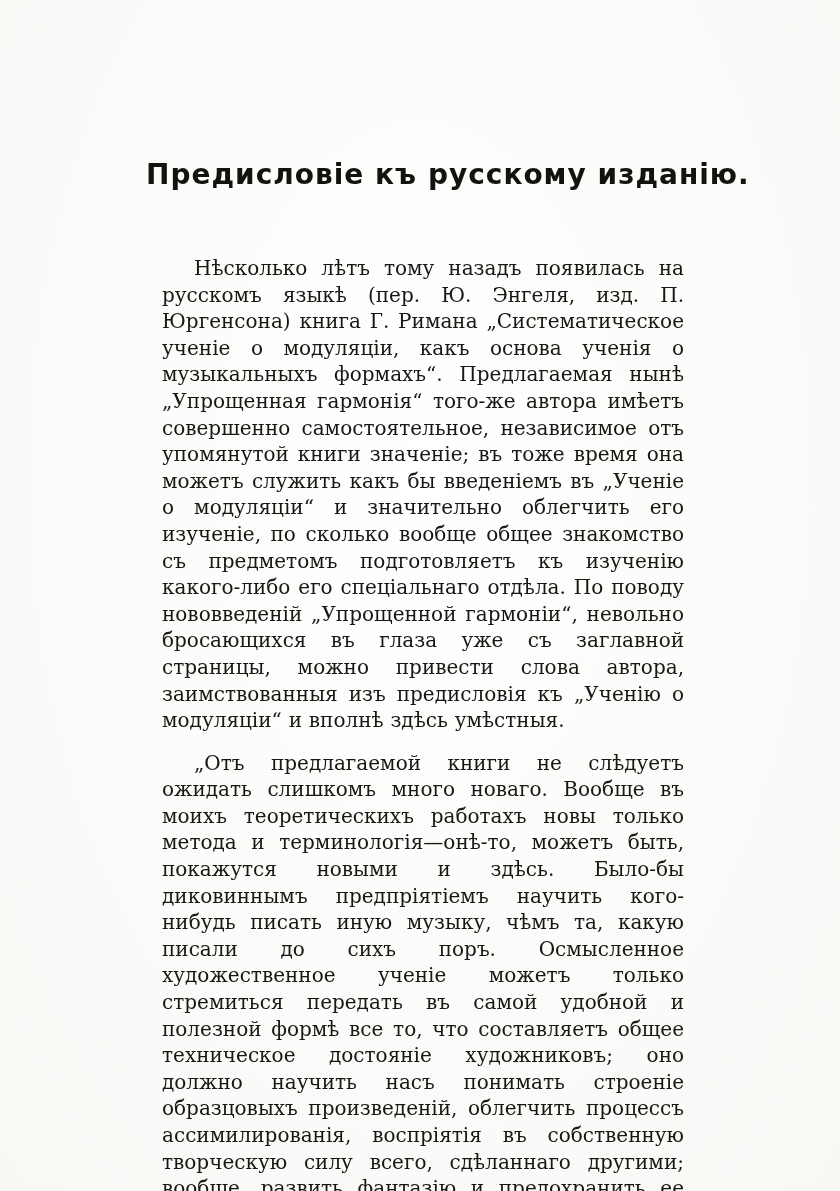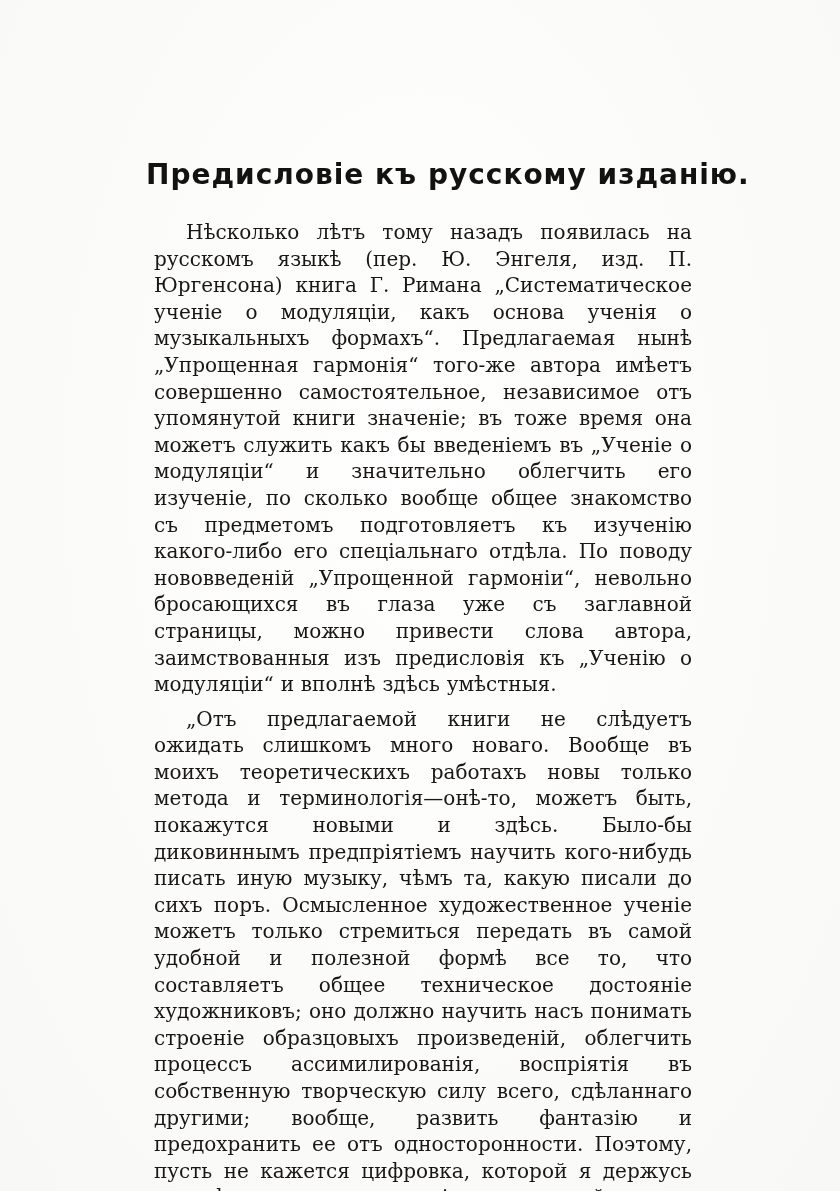--- a/index.html
+++ b/index.html
@@ -22,31 +22,31 @@
       radial-gradient(ellipse at 50% 40%, rgba(255,255,255,0.9) 0%, rgba(245,245,242,0.6) 100%),
       #fcfcfa;
     color: #171513;
   }
   .page-title {
     font-family: "DejaVu Sans", "Liberation Sans", sans-serif;
     font-weight: 700;
     font-size: 28px;
     letter-spacing: 1px;
     text-align: center;
-    margin: 0 0 28px 0;
+    margin: 0 0 64px 0;
     color: #14120f;
     white-space: nowrap;
   }
   .body-text p {
     font-family: "DejaVu Serif", "Liberation Serif", serif;
     font-size: 20px;
     line-height: 26.6px;
     text-align: justify;
     text-indent: 32px;
-    margin: 8px;
+    margin: 16px;
     color: #191613;
     word-spacing: 0.5px;
   }
 </style>
 </head>
 <body>
 
 <div class="page">
   <h1 class="page-title">Предисловіе  къ  русскому  изданію.</h1>
   <div class="body-text">

